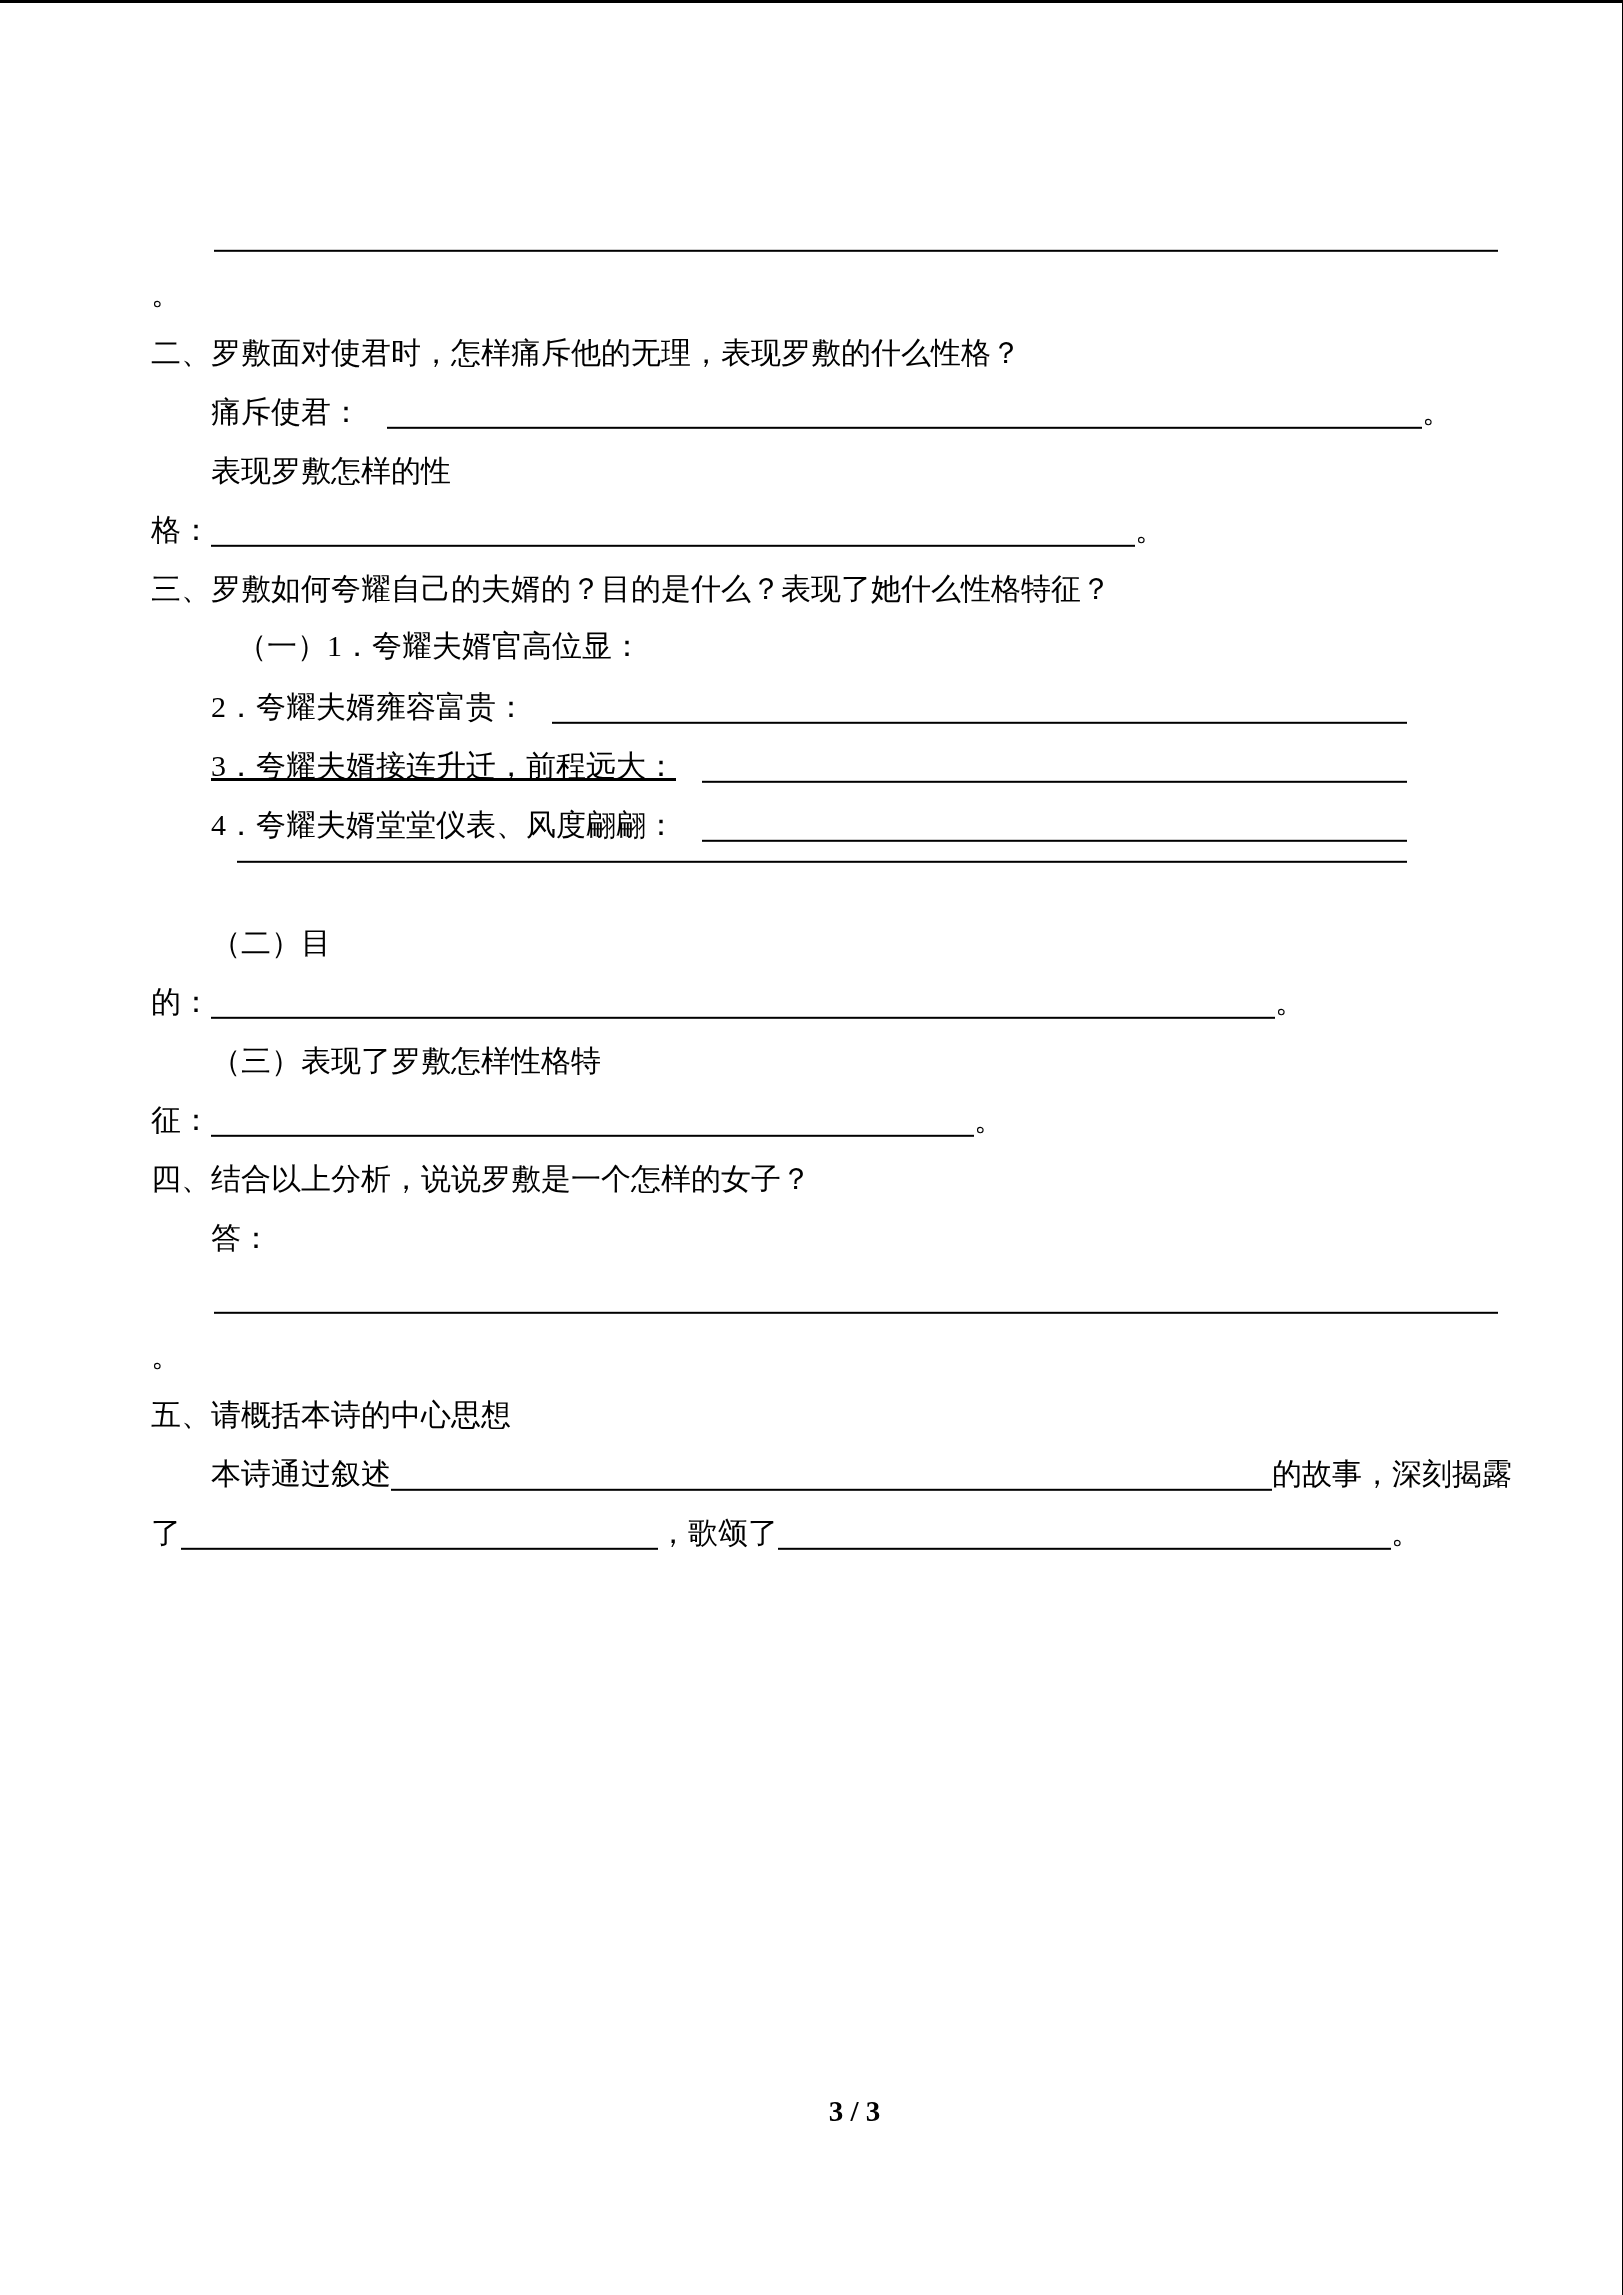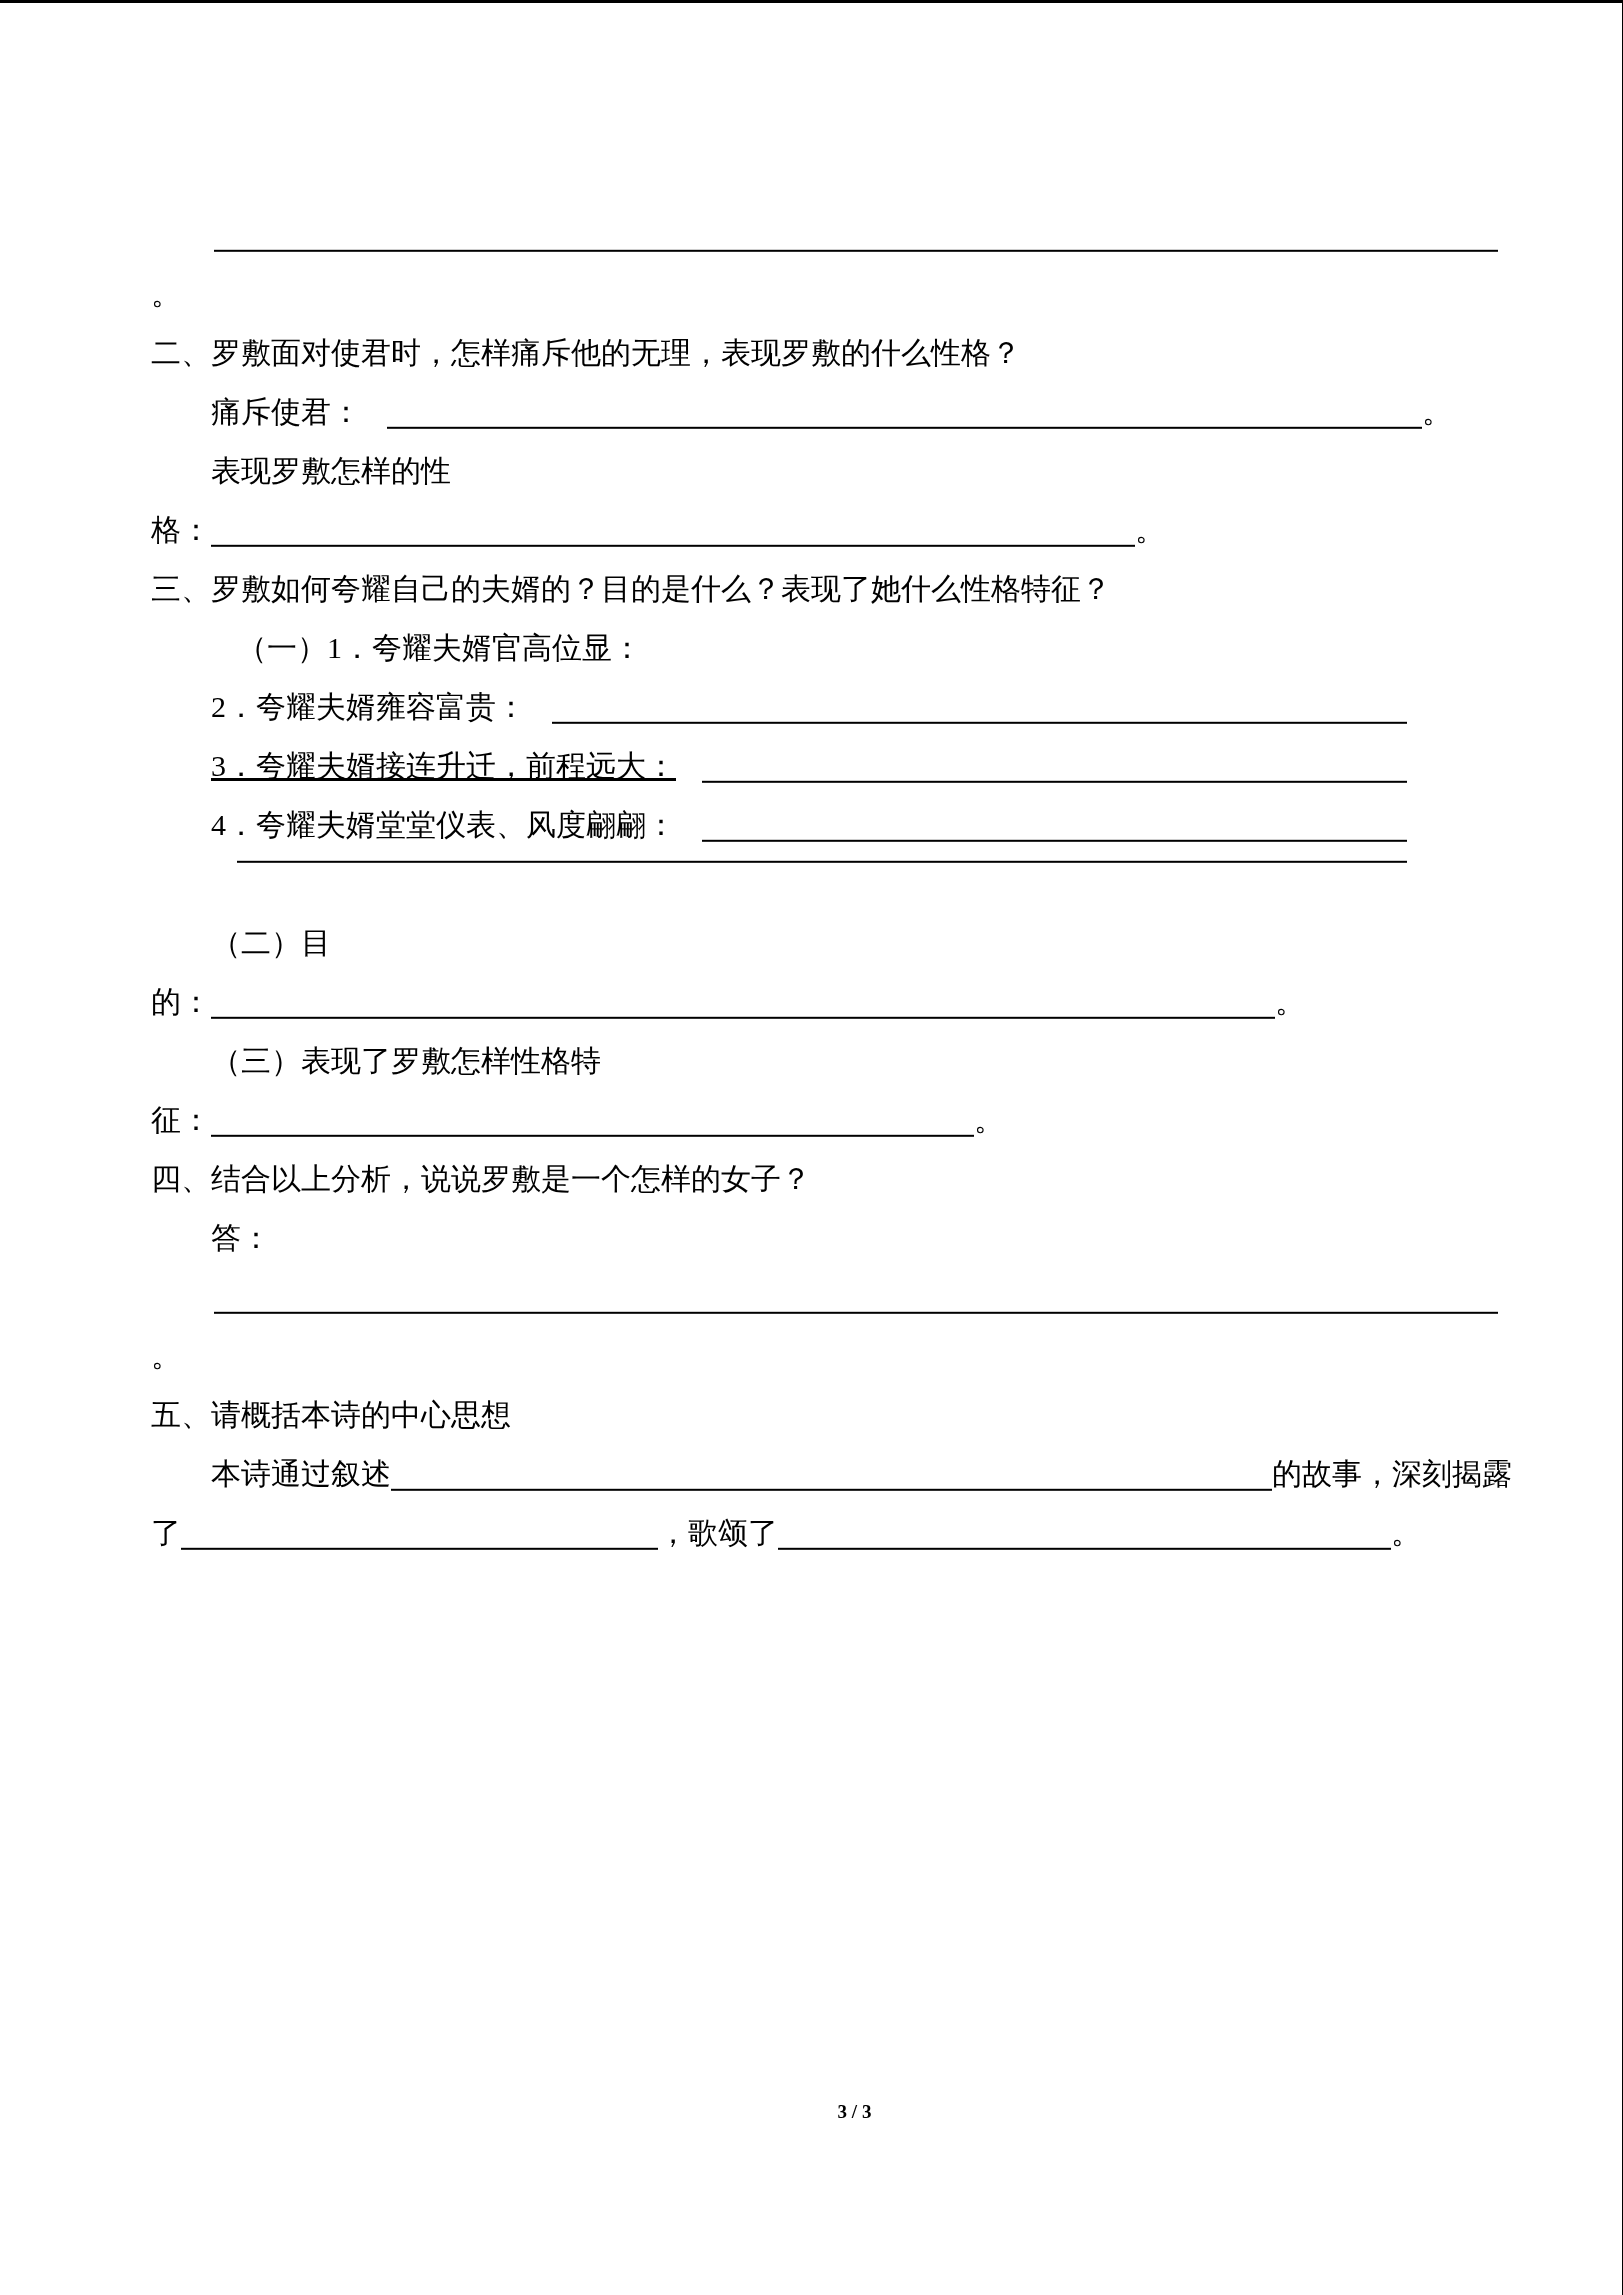--- a/index.html
+++ b/index.html
@@ -18,36 +18,36 @@
   }
   .edge-top {
     position: absolute; top: 0; left: 0;
     width: 100%; height: 2.7px; background: #000000;
   }
   .edge-right {
     position: absolute; top: 0; right: 0;
     width: 1.4px; height: 100%; background: #000000;
   }
   .row { height: 59px; white-space: nowrap; }
-  .frow { display: flex; align-items: baseline; }
+  .frow { display: flex; align-items: baseline; justify-content: flex-end; }
   .indent { margin-left: 60px; }
   .txt { flex: 0 0 auto; }
   .ul {
     display: inline-block;
     border-bottom: 2.7px solid #000000;
     transform: translateY(6.8px);
   }
   .frow .ul { display: block; height: 0; }
   .ul.grow { flex: 1 1 auto; }
   .ul.gap { margin-left: 26px; }
   .pagenum {
     margin-top: 520px;
     text-align: center;
     font-weight: bold;
-    font-size: 19px;
+    font-size: 29px;
     line-height: 59px;
     font-family: "Liberation Serif", "DejaVu Serif", serif;
   }
 </style>
 </head>
 <body>
 
 <div class="page">
   <div class="edge-top"></div>
   <div class="edge-right"></div>

